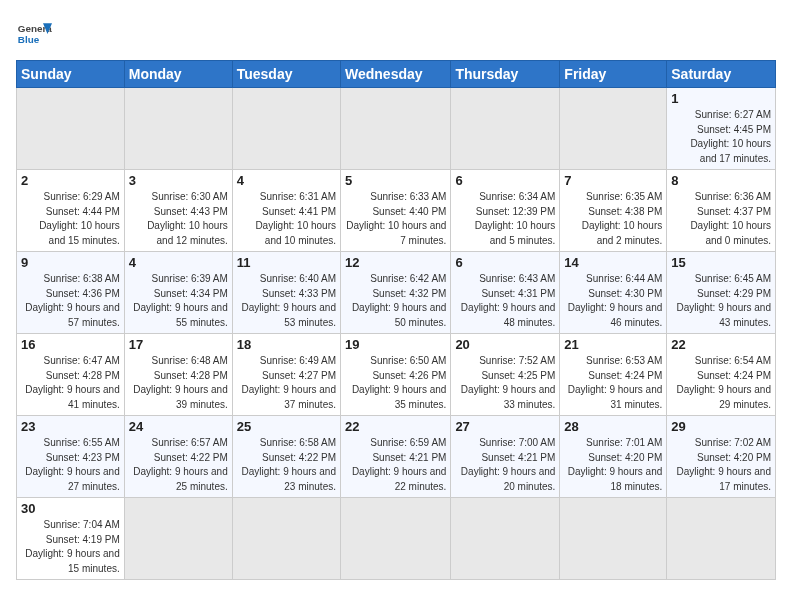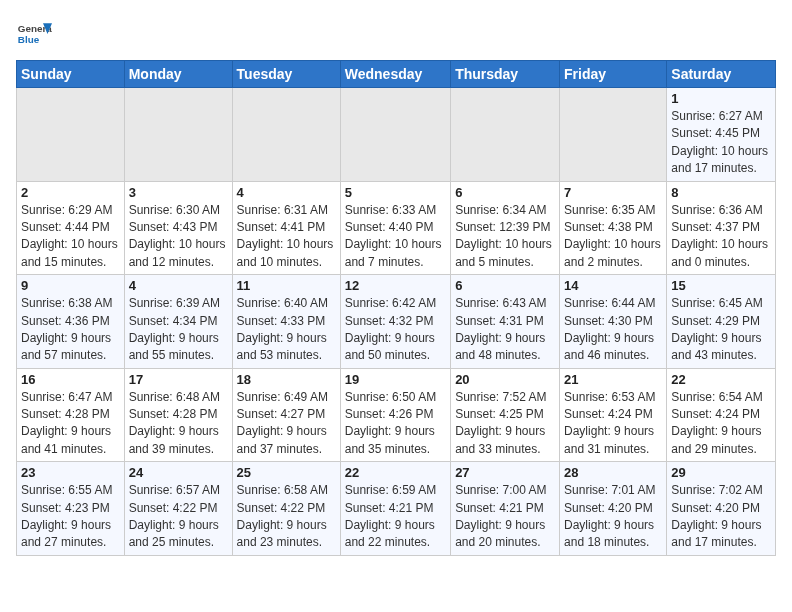--- a/index.html
+++ b/index.html
@@ -68,23 +68,24 @@
       background: #ffffff;
     }
     .day-num {
       font-size: 13px;
       font-weight: bold;
       color: #222;
       display: block;
       margin-bottom: 2px;
     }
     .day-info {
-      font-size: 12px;
+      font-size: 10px;
       color: #333;
       line-height: 1.45;
+      text-align: right;
     }
     td.empty {
       background: #e8e8e8 !important;
     }
     tbody tr td:first-child {
       border-left: 1px solid #ccc;
     }
   </style>
 </head>
 <body>
@@ -299,14 +300,28 @@
 Sunset: 4:20 PM
 Daylight: 9 hours and 18 minutes.</div>
         </td>
         <td>
           <span class="day-num">29</span>
           <div class="day-info">Sunrise: 7:02 AM
 Sunset: 4:20 PM
 Daylight: 9 hours and 17 minutes.</div>
         </td>
       </tr>
+      <tr>
+        <td>
+          <span class="day-num">30</span>
+          <div class="day-info">Sunrise: 7:04 AM
+Sunset: 4:19 PM
+Daylight: 9 hours and 15 minutes.</div>
+        </td>
+        <td class="empty"></td>
+        <td class="empty"></td>
+        <td class="empty"></td>
+        <td class="empty"></td>
+        <td class="empty"></td>
+        <td class="empty"></td>
+      </tr>
     </tbody>
 </table>
 
 </body></html>

